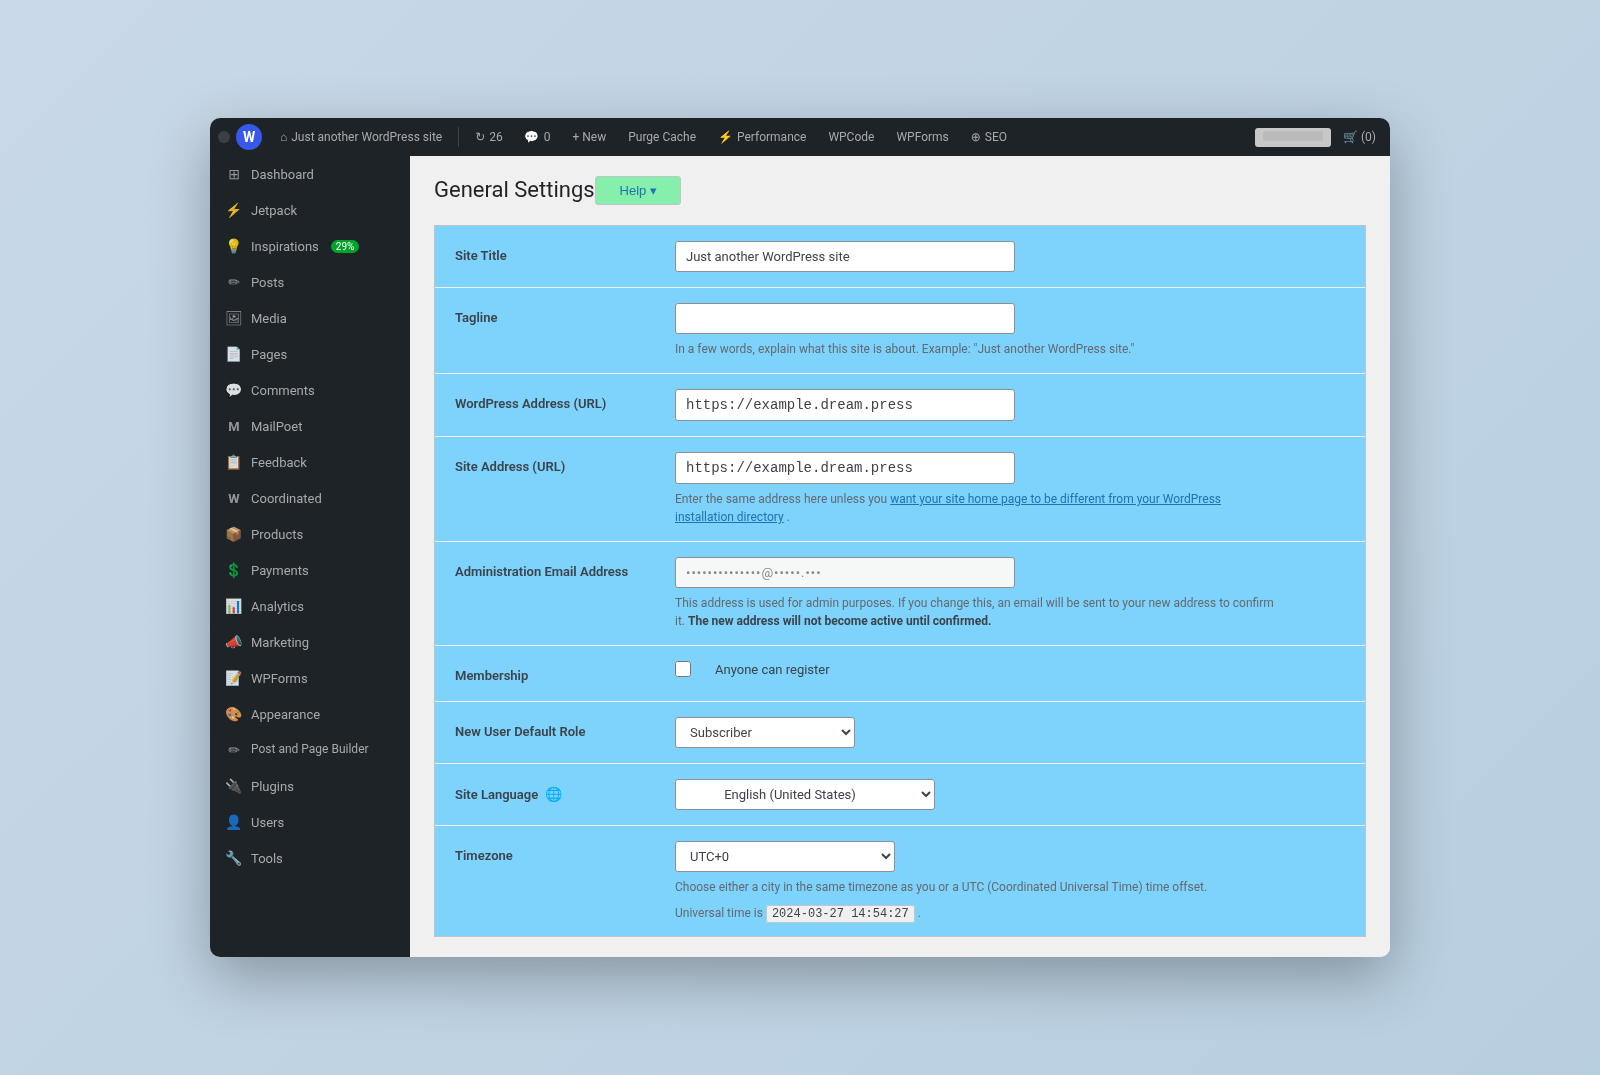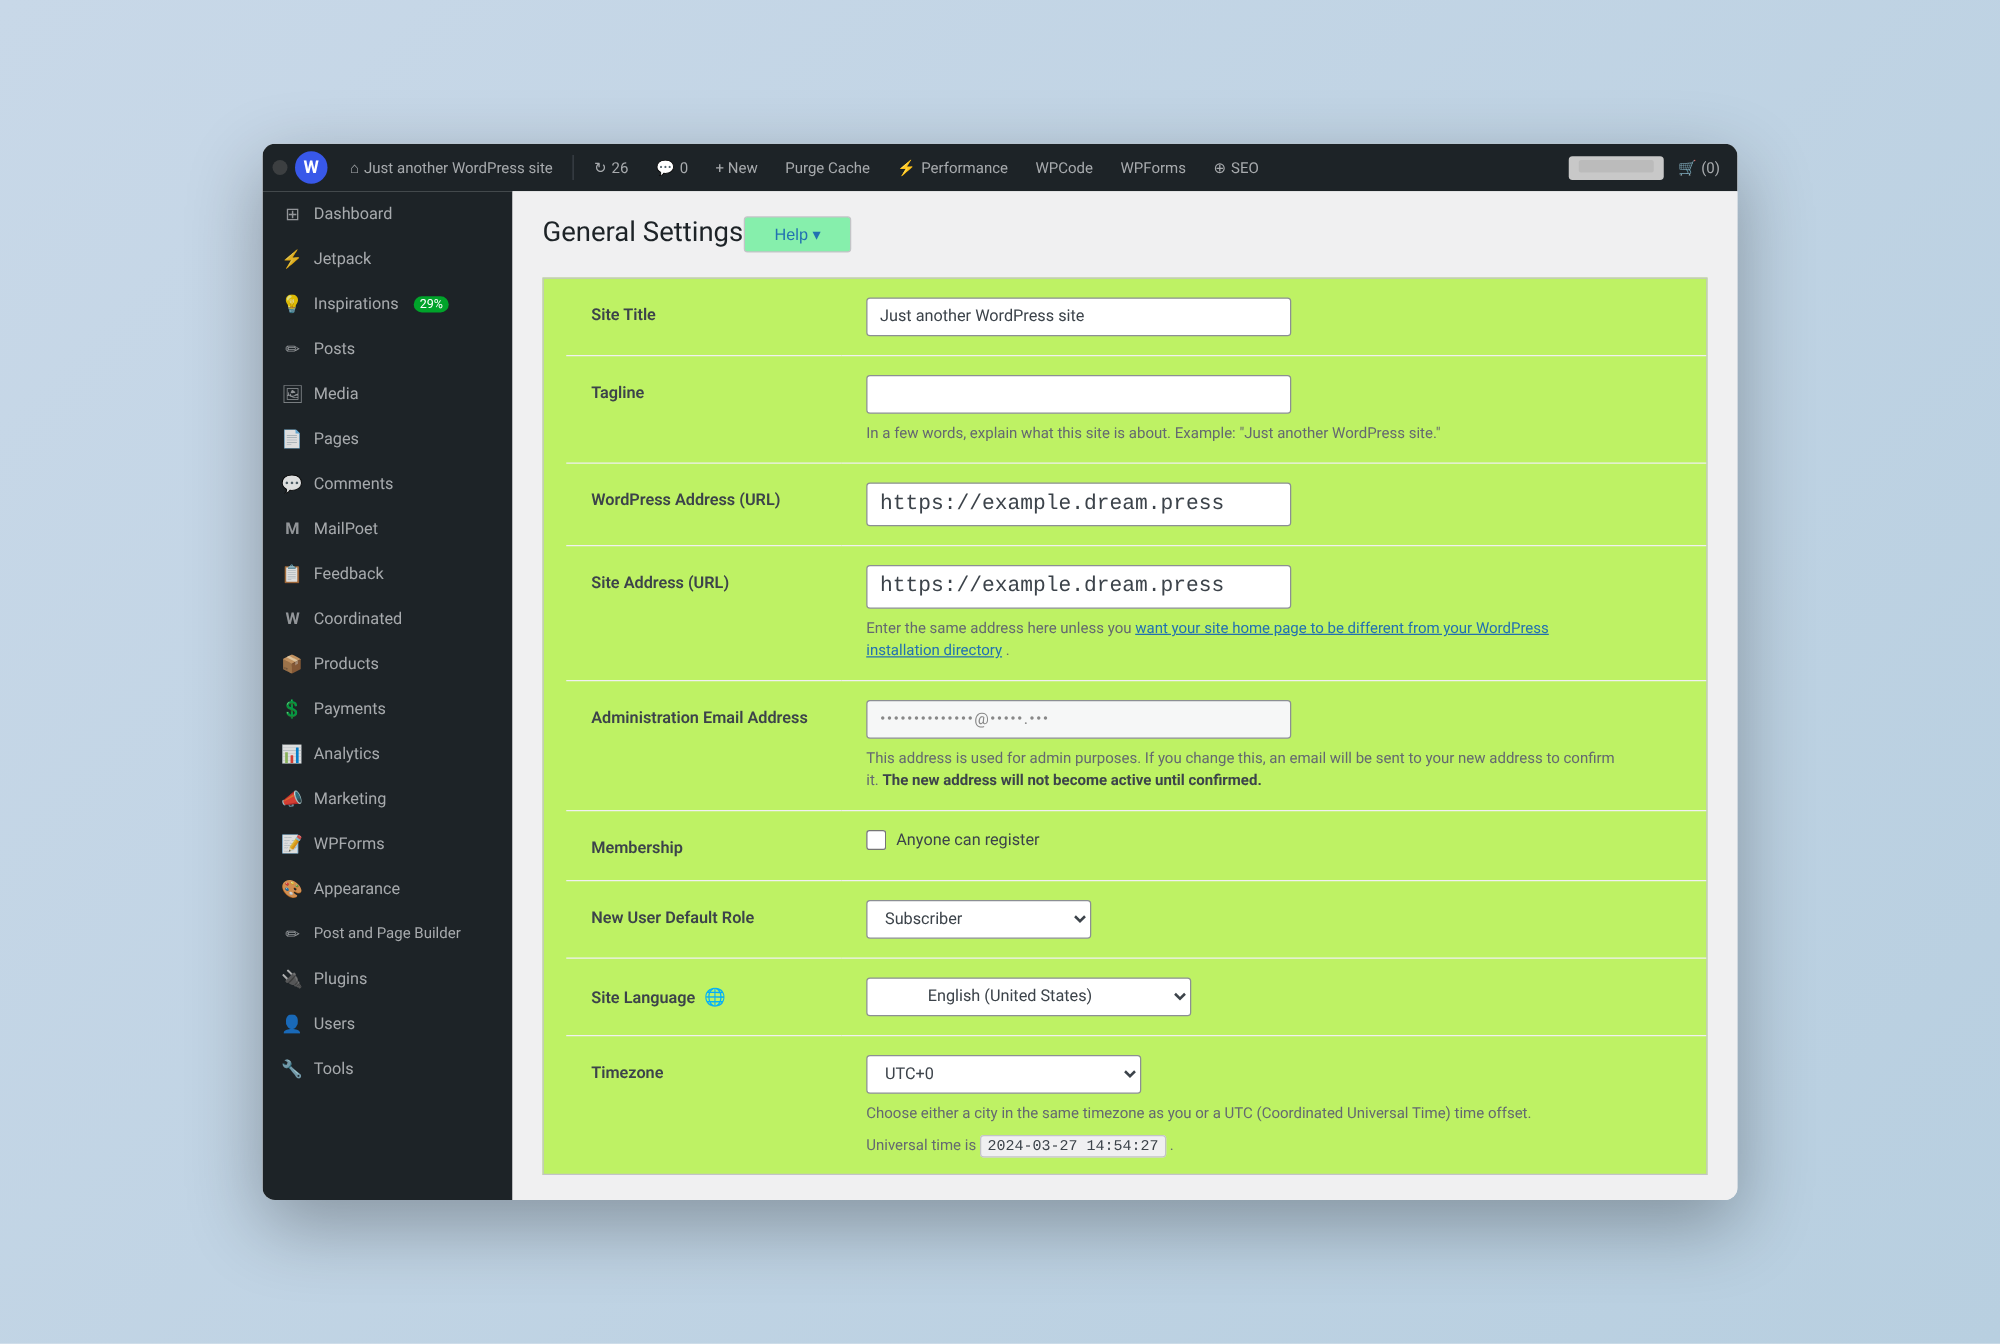--- a/index.html
+++ b/index.html
@@ -170,26 +170,25 @@
       border: 1px solid #c3c4c7;
       border-radius: 3px;
       padding: 6px 24px;
       font-size: 13px;
       cursor: pointer;
       color: #2271b1;
     }
 
     
     .settings-form {
-      background: #bef264;
+      background: #7dd3fc;
       border: 1px solid #c3c4c7;
       border-radius: 0;
       width: 100%;
       max-width: 950px;
-      padding-left: 18px;
     }
 
     .form-table {
       width: 100%;
       border-collapse: collapse;
     }
 
     .form-table tr {
       border-bottom: 1px solid #f0f0f1;
     }
@@ -220,21 +219,21 @@
       border: 1px solid #8c8f94;
       border-radius: 3px;
       font-size: 13px;
       color: #3c434a;
       background: white;
       font-family: inherit;
     }
 
     .form-input-mono {
       font-family: "Courier New", monospace;
-      font-size: 17px;
+      font-size: 14px;
     }
 
     .field-description {
       margin-top: 6px;
       color: #646970;
       font-size: 12px;
       line-height: 1.5;
       max-width: 600px;
     }
 
@@ -249,21 +248,21 @@
 
     .blurred-email {
       color: #3c434a;
       background: #f6f7f7;
       letter-spacing: 2px;
     }
 
     .checkbox-label {
       display: flex;
       align-items: center;
-      gap: 8px;
+      gap: 24px;
       font-size: 13px;
       color: #3c434a;
     }
 
     .form-checkbox {
       width: 16px; height: 16px;
       cursor: pointer;
     }
 
     .form-select {

